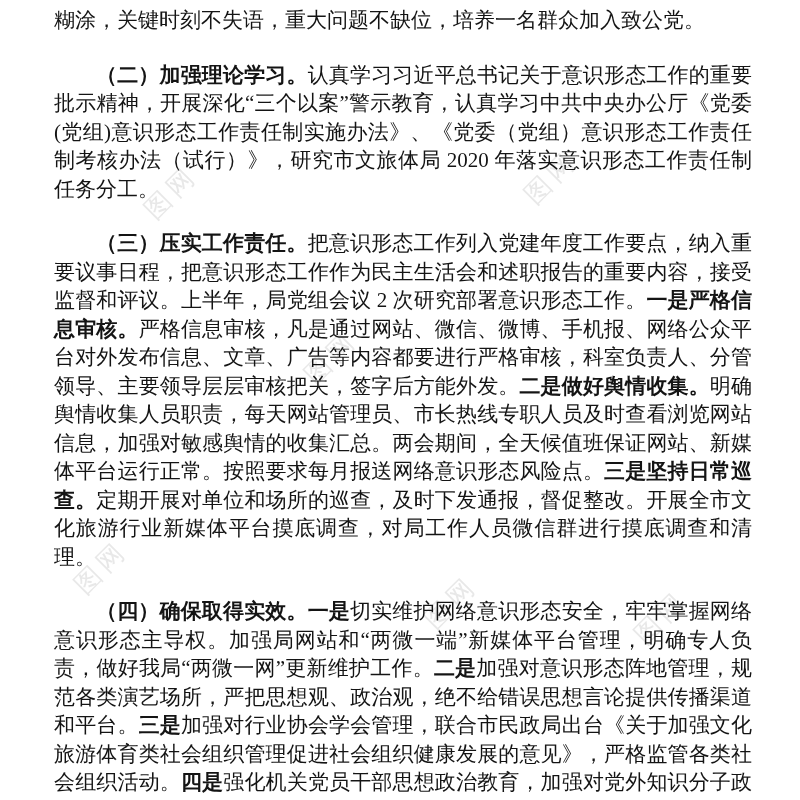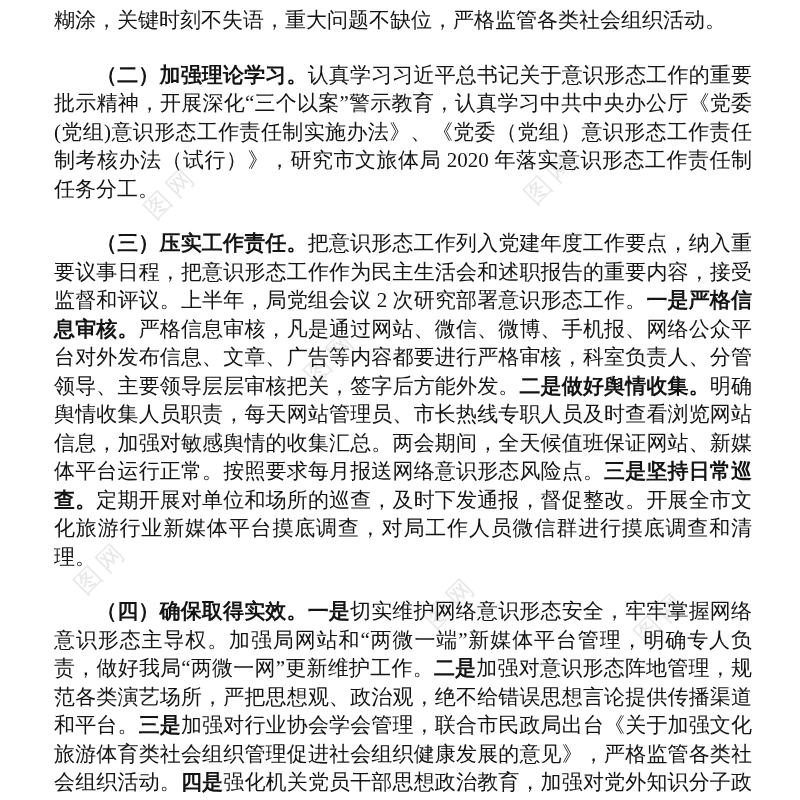--- a/index.html
+++ b/index.html
@@ -61,18 +61,18 @@
 <div class="page">
   <div class="watermark-layer">
       <div class="watermark" style="left: 140px; top: 175px; color: rgb(181, 181, 181);">图网</div>
       <div class="watermark" style="left: 520px; top: 160px; color: rgb(181, 181, 181);">图网</div>
       <div class="watermark" style="left: 300px; top: 340px; color: rgb(181, 181, 181);">图网</div>
       <div class="watermark" style="left: 70px; top: 550px; color: rgb(181, 181, 181);">图网</div>
       <div class="watermark" style="left: 420px; top: 585px; color: rgb(181, 181, 181);">图网</div>
       <div class="watermark" style="left: 630px; top: 600px; color: rgb(181, 181, 181);">图网</div>
     </div>
   <div class="doc-body">
-      <p class="para"><span class="seg">糊涂，关键时刻不失语，重大问题不缺位，严格监管各类社会组织活动。</span></p>
+      <p class="para"><span class="seg">糊涂，关键时刻不失语，重大问题不缺位，培养一名群众加入致公党。</span></p>
       <p class="para indent"><span class="seg bold">（二）加强理论学习。</span><span class="seg">认真学习习近平总书记关于意识形态工作的重要批示精神，开展深化“三个以案”警示教育，认真学习中共中央办公厅《党委(党组)意识形态工作责任制实施办法》、《党委（党组）意识形态工作责任制考核办法（试行）》，研究市文旅体局 2020 年落实意识形态工作责任制任务分工。</span></p>
       <p class="para indent"><span class="seg bold">（三）压实工作责任。</span><span class="seg">把意识形态工作列入党建年度工作要点，纳入重要议事日程，把意识形态工作作为民主生活会和述职报告的重要内容，接受监督和评议。上半年，局党组会议 2 次研究部署意识形态工作。</span><span class="seg bold">一是严格信息审核。</span><span class="seg">严格信息审核，凡是通过网站、微信、微博、手机报、网络公众平台对外发布信息、文章、广告等内容都要进行严格审核，科室负责人、分管领导、主要领导层层审核把关，签字后方能外发。</span><span class="seg bold">二是做好舆情收集。</span><span class="seg">明确舆情收集人员职责，每天网站管理员、市长热线专职人员及时查看浏览网站信息，加强对敏感舆情的收集汇总。两会期间，全天候值班保证网站、新媒体平台运行正常。按照要求每月报送网络意识形态风险点。</span><span class="seg bold">三是坚持日常巡查。</span><span class="seg">定期开展对单位和场所的巡查，及时下发通报，督促整改。开展全市文化旅游行业新媒体平台摸底调查，对局工作人员微信群进行摸底调查和清理。</span></p>
       <p class="para indent"><span class="seg bold">（四）确保取得实效。</span><span class="seg bold">一是</span><span class="seg">切实维护网络意识形态安全，牢牢掌握网络意识形态主导权。加强局网站和“两微一端”新媒体平台管理，明确专人负责，做好我局“两微一网”更新维护工作。</span><span class="seg bold">二是</span><span class="seg">加强对意识形态阵地管理，规范各类演艺场所，严把思想观、政治观，绝不给错误思想言论提供传播渠道和平台。</span><span class="seg bold">三是</span><span class="seg">加强对行业协会学会管理，联合市民政局出台《关于加强文化旅游体育类社会组织管理促进社会组织健康发展的意见》，严格监管各类社会组织活动。</span><span class="seg bold">四是</span><span class="seg">强化机关党员干部思想政治教育，加强对党外知识分子政治引领和政治吸纳，培养一名群众加入致公党。运用学习强国平台，抓好党员干部学习，X 名党员和 X 名非党员，包括已退休干部，全部下载使用，学员学分最高达到 2 万分以上。</span></p>
     </div>
 </div>
 
 </body></html>

